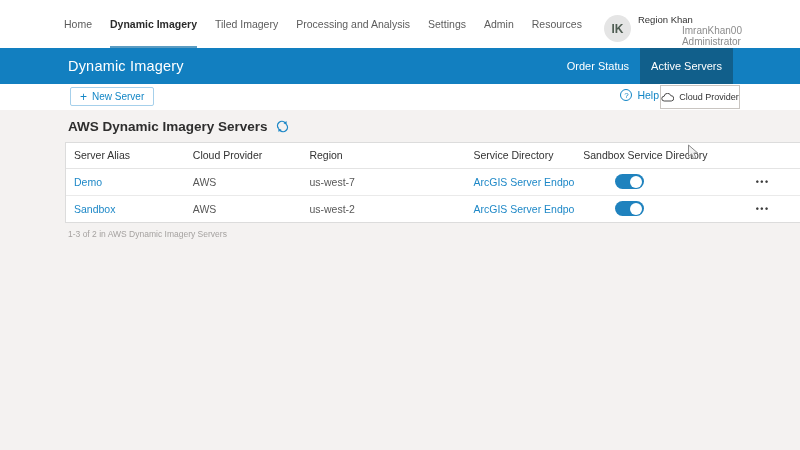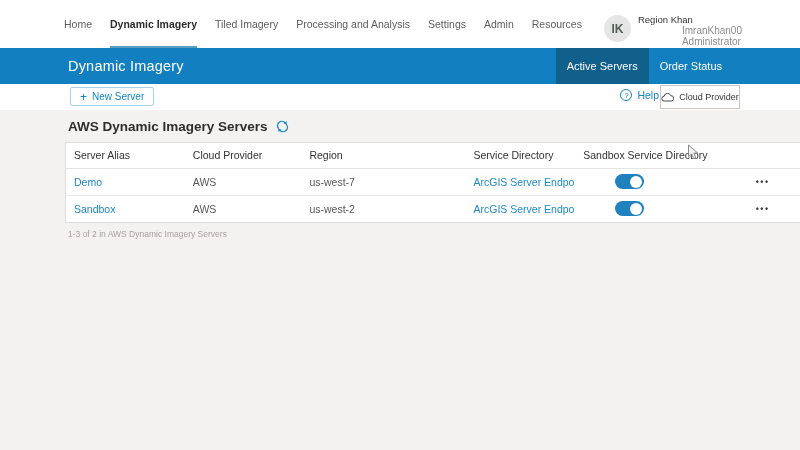--- a/index.html
+++ b/index.html
@@ -105,22 +105,22 @@
       <div class="user-name">Region Khan</div>
       <div class="user-sub">ImranKhan00</div>
       <div class="user-sub">Administrator</div>
     </div>
   </div>
 </div>
 
 <div class="bluebar">
   <div class="bluebar-title">Dynamic Imagery</div>
   <div class="tabs">
+    <div class="tab">Order Status</div>
     <div class="tab active">Active Servers</div>
-    <div class="tab">Order Status</div>
   </div>
 </div>
 
 <div class="toolbar">
   <button class="btn-new-server">
     <span class="plus-glyph">+</span>
     <span>New Server</span>
   </button>
 
   <div class="help">

